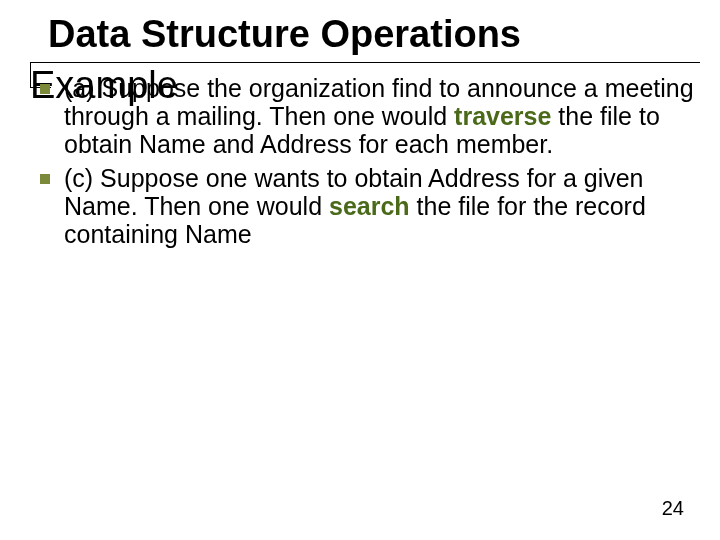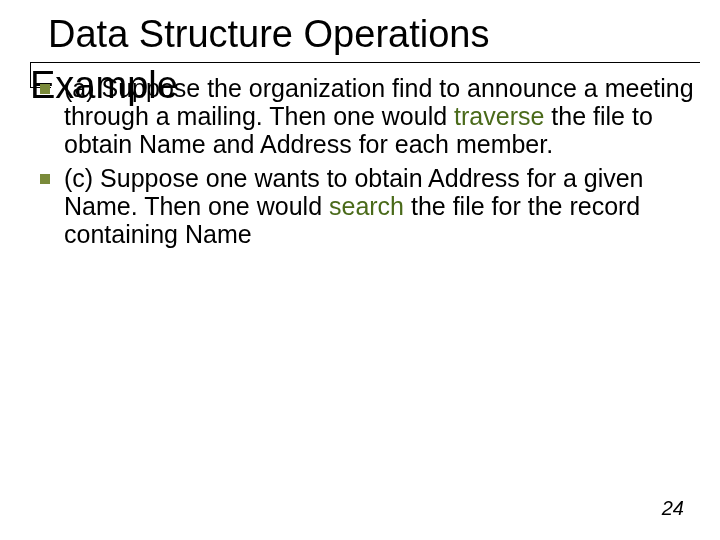--- a/index.html
+++ b/index.html
@@ -19,21 +19,21 @@
     box-sizing: border-box;
   }
   .title-block {
     position: absolute;
     left: 48px;
     top: 14px;
     width: 620px;
   }
   .title {
     font-size: 38px;
-    font-weight: 400;
+    font-weight: 700;
     line-height: 1.1;
   }
   .title-underline-wrap {
     position: absolute;
     left: 30px;
     top: 62px;
     width: 670px;
   }
   .title-underline-wrap .stub {
     width: 20px;
@@ -94,28 +94,28 @@
     position: absolute;
     left: 38px;
     top: 7px;
     width: 8px;
     height: 8px;
     border: 1.4px solid #7a8a3a;
     box-sizing: border-box;
   }
   .kw {
     color: #4a6a1a;
+    font-weight: bold;
   }
   .pagenum {
     position: absolute;
     right: 36px;
     bottom: 20px;
     font-size: 20px;
     color: #000;
-    font-style: italic;
   }
 </style>
 </head>
 <body>
 
 <div class="slide">
 
   <div class="title-block">
     <div class="title">Data Structure Operations</div>
   </div>

